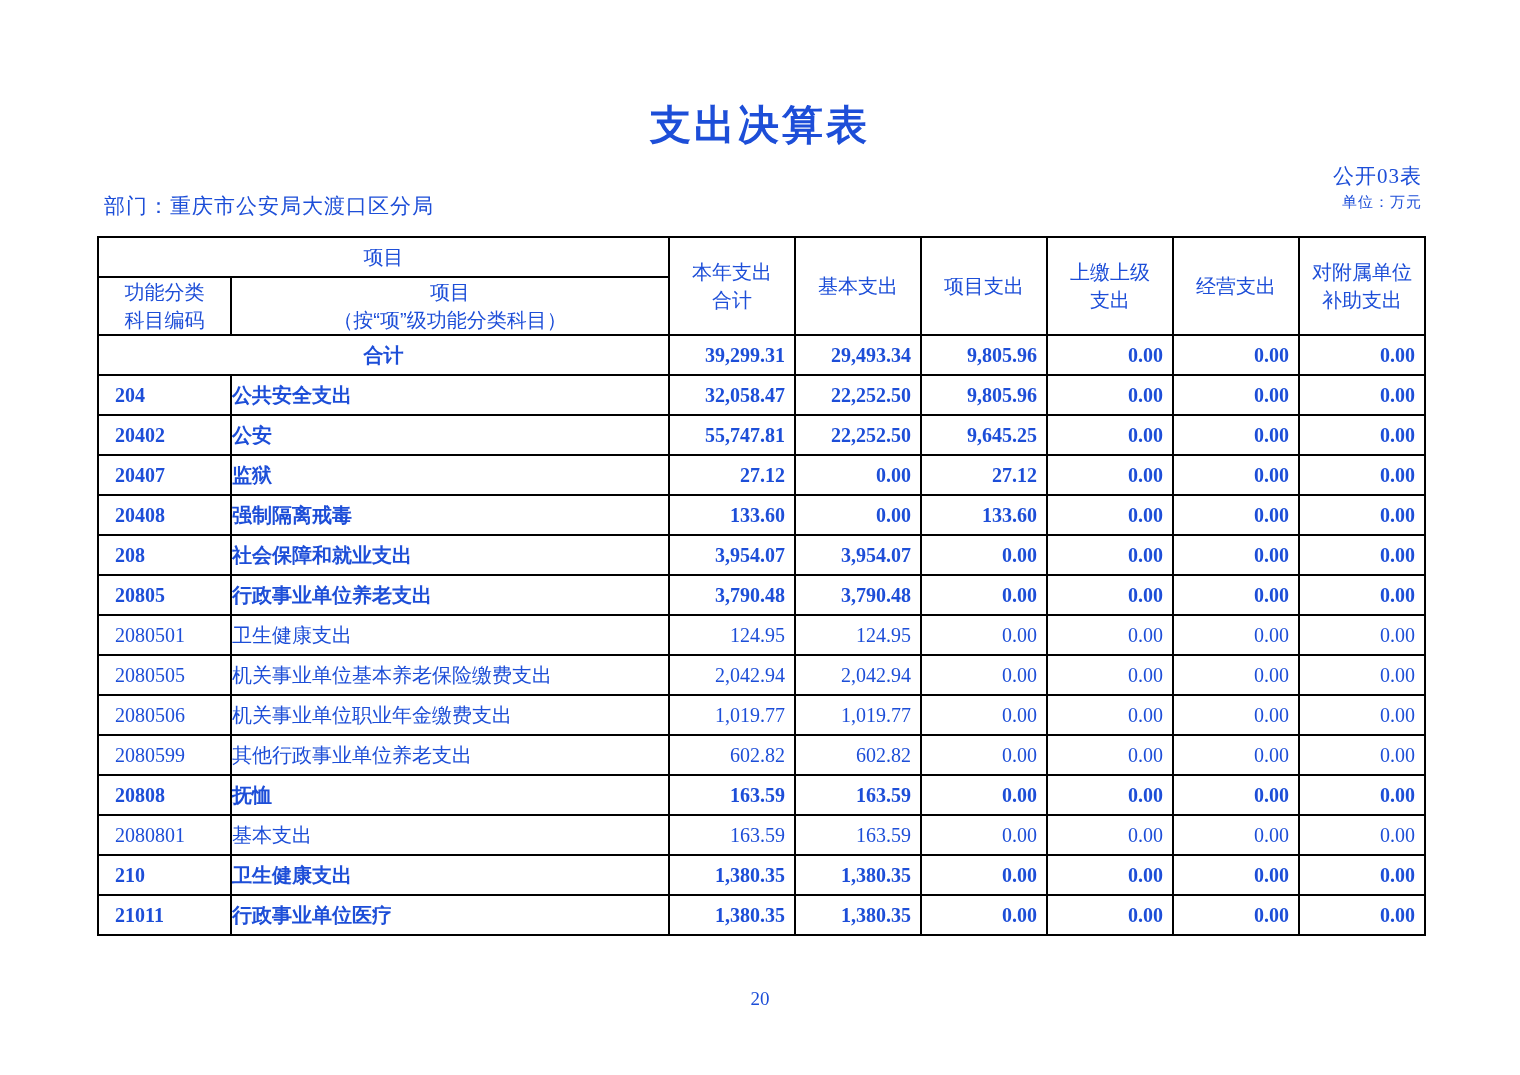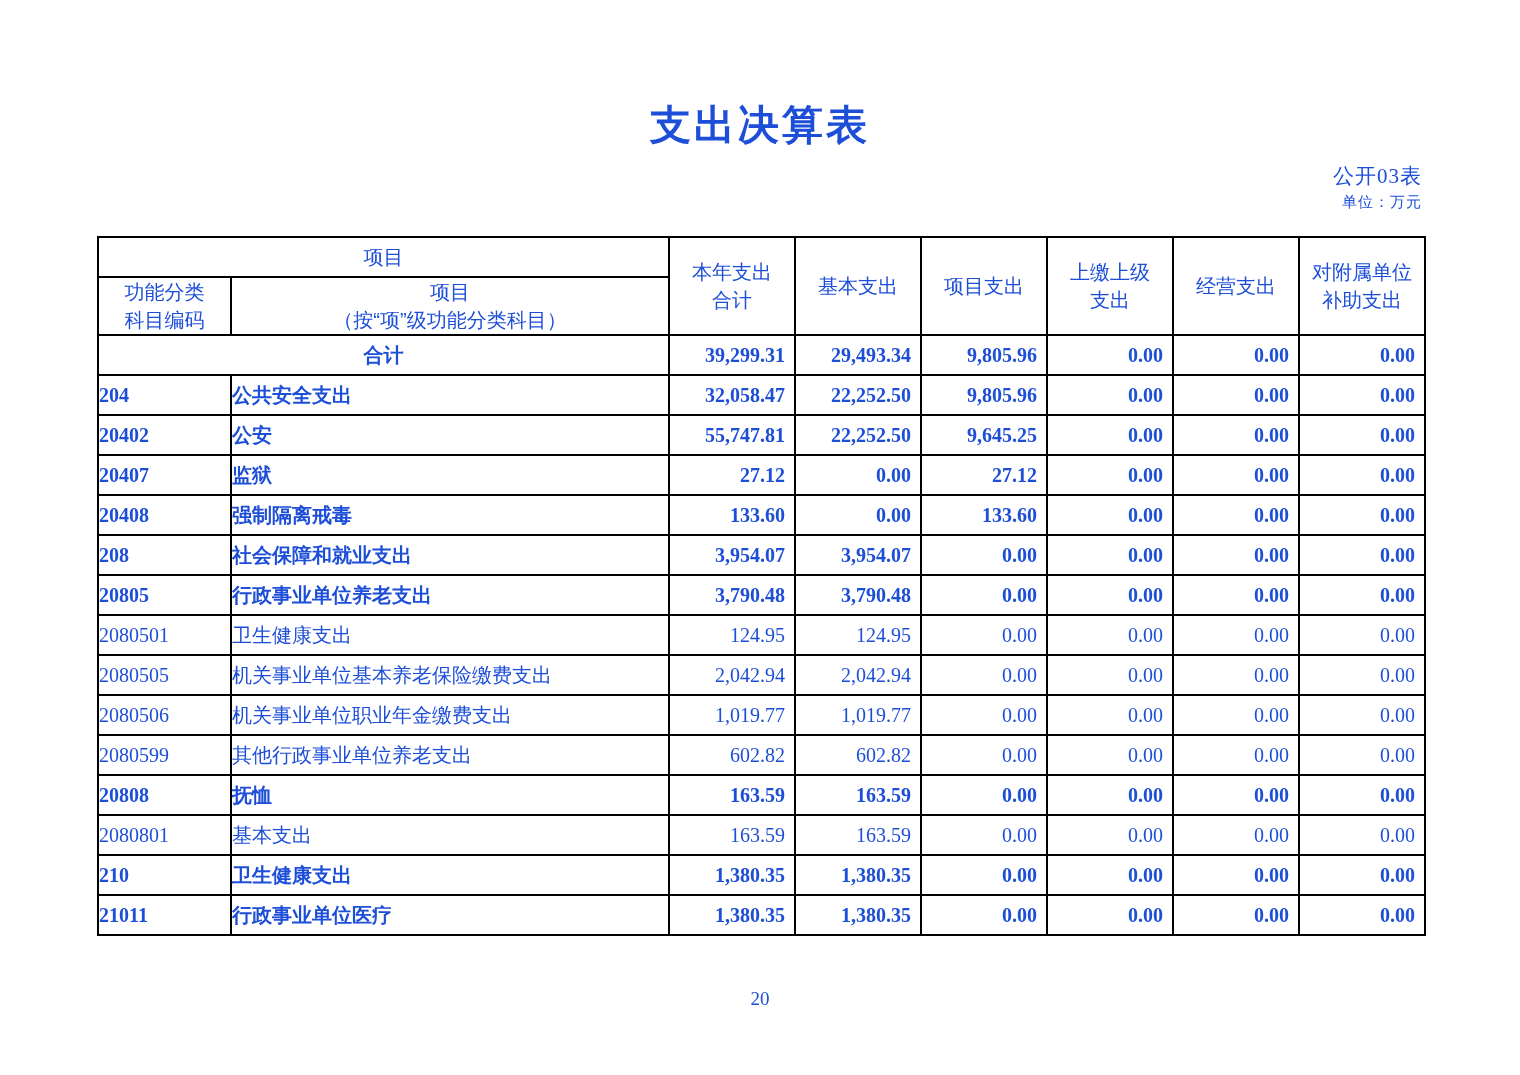--- a/index.html
+++ b/index.html
@@ -37,37 +37,38 @@
   col.c-item { width:438px; }
   col.c-num  { width:126px; }
   tr.hrow1 { height:40px; }
   tr.hrow2 { height:58px; }
   tbody tr { height:40px; }
   .hd {
     font-family:"Liberation Sans", sans-serif;
     font-size:20px; text-align:center; vertical-align:middle;
     line-height:1.4; white-space:pre-line;
   }
-  .code { font-size:20px; text-align:left; padding-left:0; vertical-align:middle; }
+  .code { font-size:20px; text-align:left; padding-left:16px; vertical-align:middle; }
   .item { font-size:20px; text-align:left; vertical-align:middle; }
   .item.merged { text-align:center; padding-left:0; }
   .num  { font-size:20px; text-align:right; padding-right:9px; vertical-align:middle; }
   tr.bold td { font-weight:bold; }
   .page-number {
     position:absolute; top:988px; left:0; width:100%;
     text-align:center; font-size:19px;
   }
 </style>
 </head>
 <body>
 
 <div class="sheet">
   <div class="title">支出决算表</div>
   <div class="code-label">公开03表</div>
   <div class="unit-label">单位：万元</div>
+  <div class="dept-label">部门：重庆市公安局大渡口区分局</div>
 
   <div class="table-wrap">
     <table>
       <colgroup>
         <col class="c-code">
           <col class="c-item">
         <col class="c-num">
           <col class="c-num">
           <col class="c-num">
         <col class="c-num">

